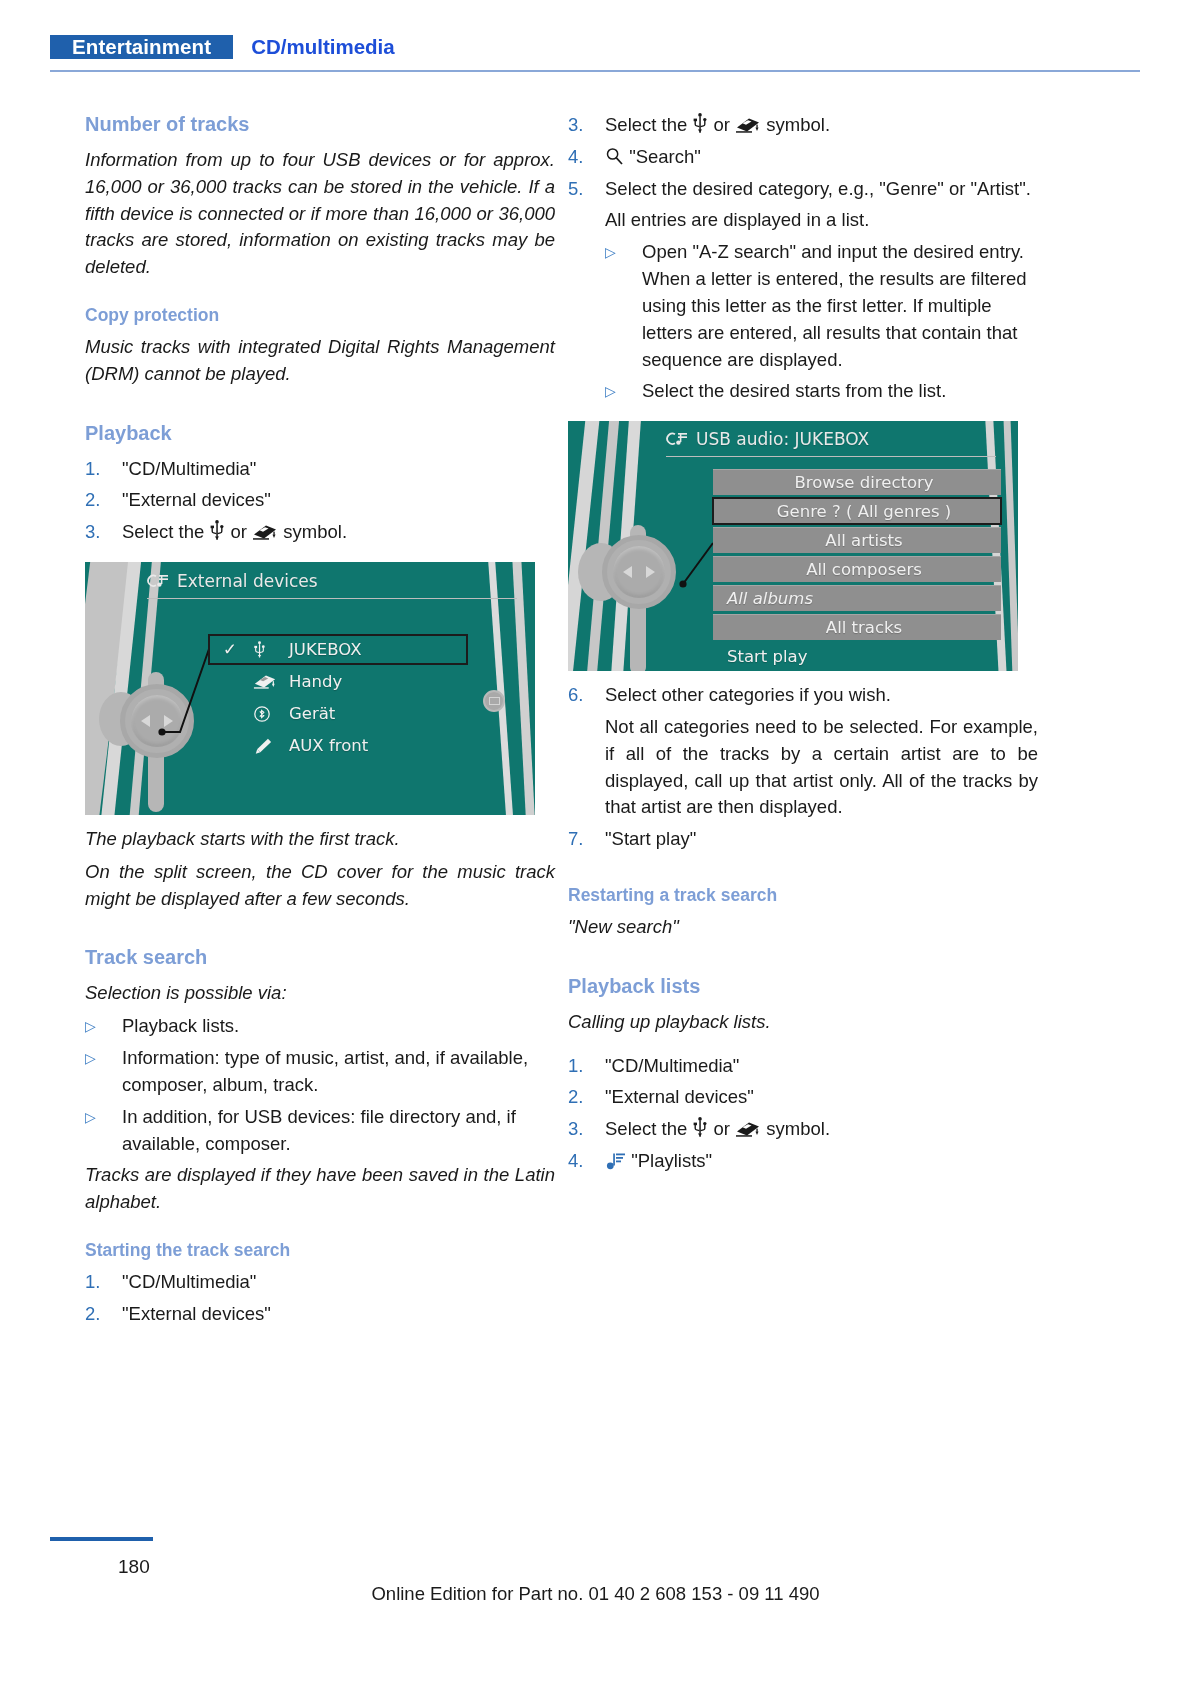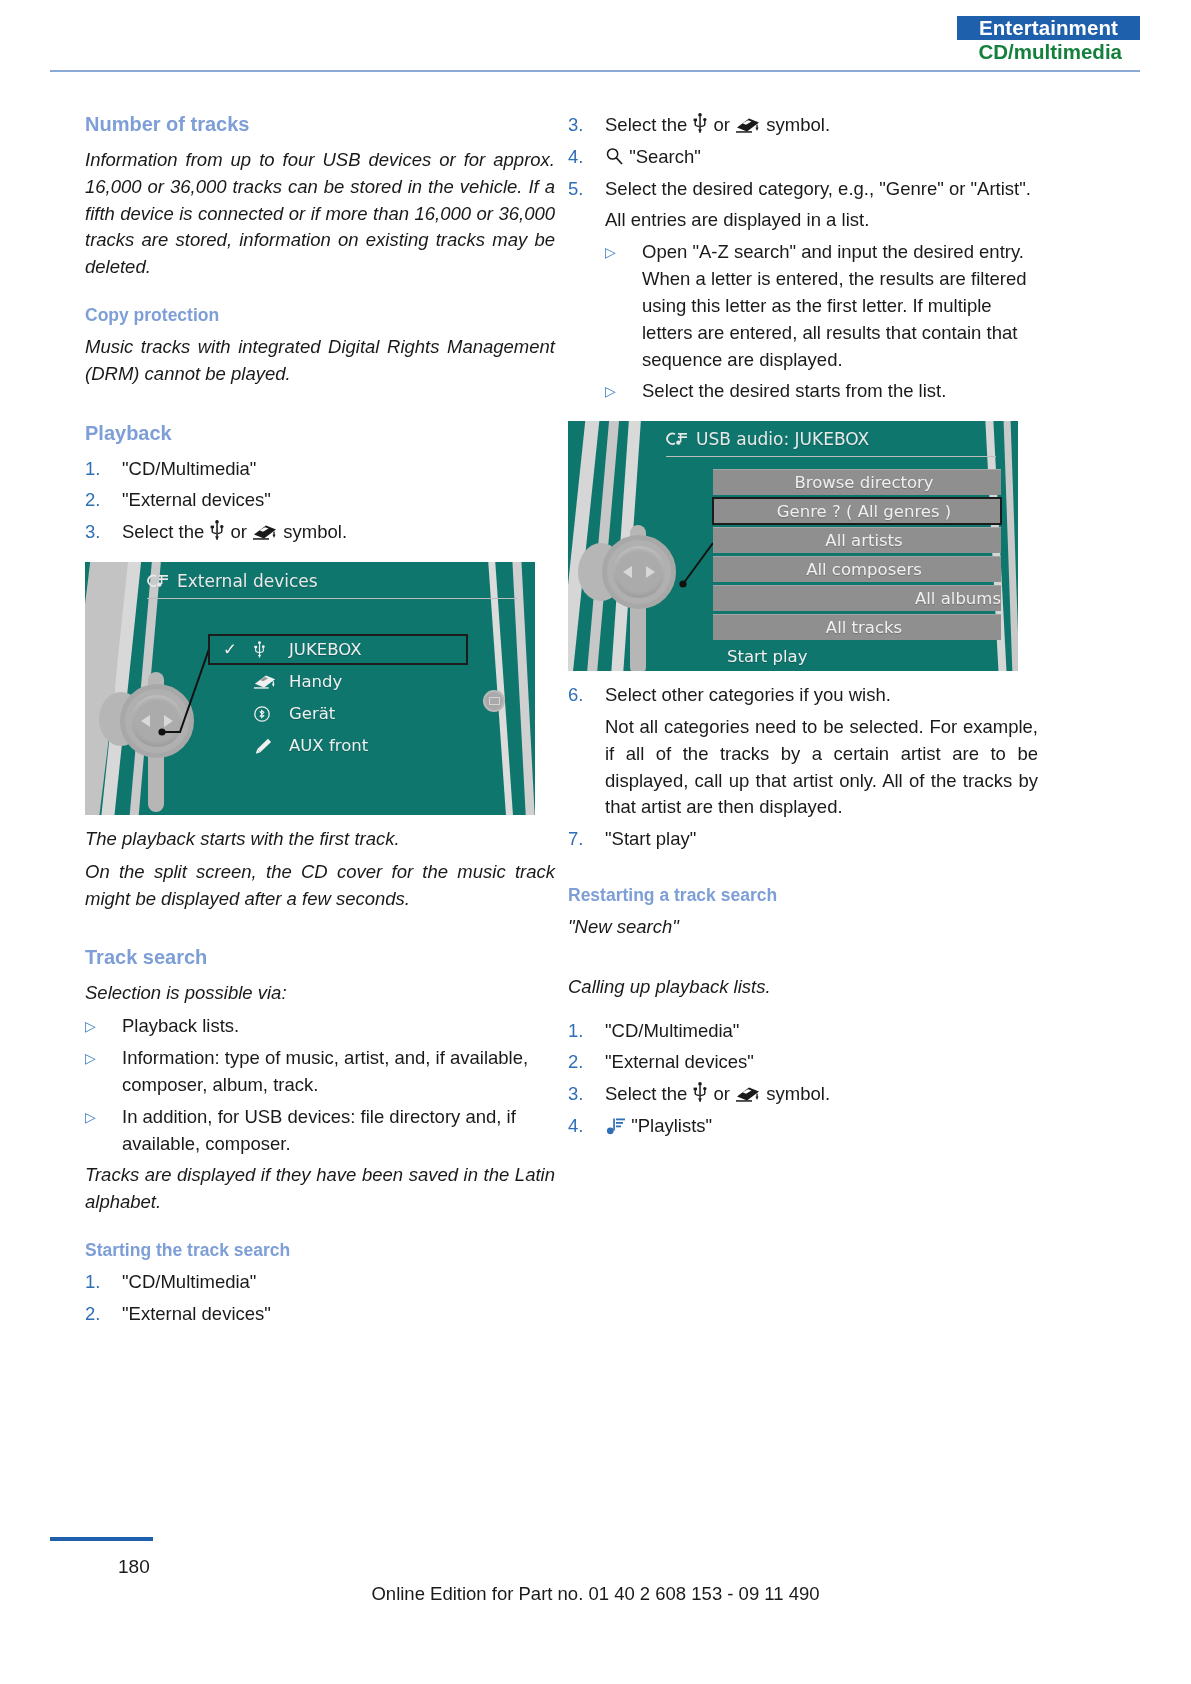--- a/index.html
+++ b/index.html
@@ -8,32 +8,32 @@
     width:1191px; height:1684px;
     background:#ffffff;
     font-family:"Liberation Sans", sans-serif;
     color:#1a1a1a;
     position:relative;
     overflow:hidden;
   }
 
   
   .header {
-    position:absolute; left:50px; top:16px; width:1090px; height:42px;
-    display:flex; align-items:flex-end;flex-direction:column;
+    position:absolute; left:50px; top:35px; width:1090px; height:42px;
+    display:flex; align-items:flex-start;
   }
   .header-tab-active {
     background:#1f60ac; color:#ffffff;
     font-weight:bold; font-size:20.5px;
     display:flex; align-items:center; justify-content:center;
     padding:0 22px;
     letter-spacing:0.1px;
   }
   .header-tab-inactive {
-    color:#15803d; font-weight:bold; font-size:20.5px;
+    color:#1d4ed8; font-weight:bold; font-size:20.5px;
     display:flex; align-items:center;
     padding:0 18px;
   }
   .header-rule {
     position:absolute; left:50px; top:70px; width:1090px; height:2px;
     background:#8aa8d8;
   }
 
   
   .col { position:absolute; top:112px; width:470px; }
@@ -505,21 +505,21 @@
       <div class="id-row bar sel">
         <span class="rlabel" style="text-align:center;">Genre ? ( All genres )</span>
       </div>
       <div class="id-row bar">
         <span class="rlabel" style="text-align:center;">All artists</span>
       </div>
       <div class="id-row bar">
         <span class="rlabel" style="text-align:center;">All composers</span>
       </div>
       <div class="id-row bar">
-        <span class="rlabel" style="text-align:right;">All albums</span>
+        <span class="rlabel" style="text-align:left;font-style:italic;">All albums</span>
       </div>
       <div class="id-row bar">
         <span class="rlabel" style="text-align:center;">All tracks</span>
       </div>
       <div class="id-row plain">
         <span class="rlabel" style="text-align:left;">Start play</span>
       </div>
     </div>
   </div>
 
@@ -539,20 +539,21 @@
     </li>
   </ol>
 
   <div class="spacer-lg"></div>
 
   <h3 class="subsection">Restarting a track search</h3>
   <p class="body">"New search"</p>
 
   <div class="spacer-lg"></div>
 
+  <h2 class="section">Playback lists</h2>
   <p class="body">Calling up playback lists.</p>
 
   <div class="spacer-sm"></div>
 
   <ol class="steps">
     <li>
       <span class="num">1.</span>
       <span class="txt">"CD/Multimedia"</span>
     </li>
     <li>

